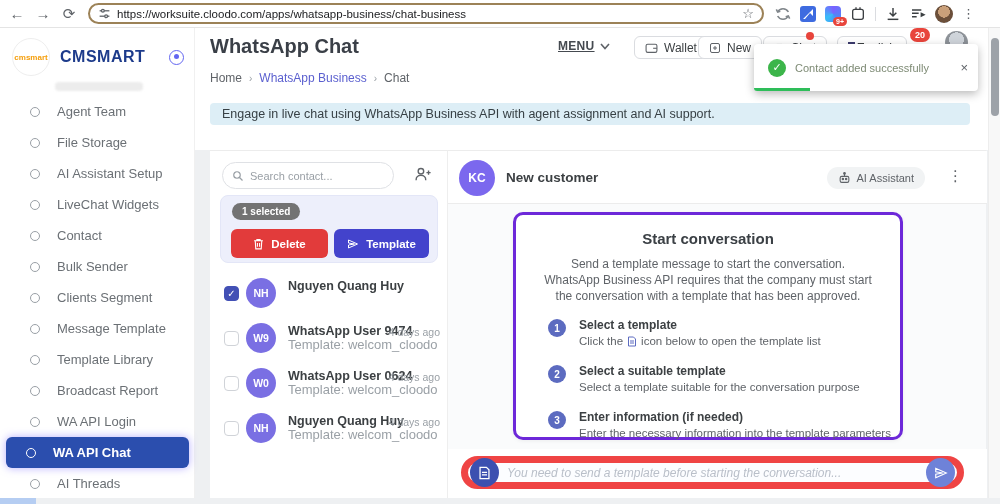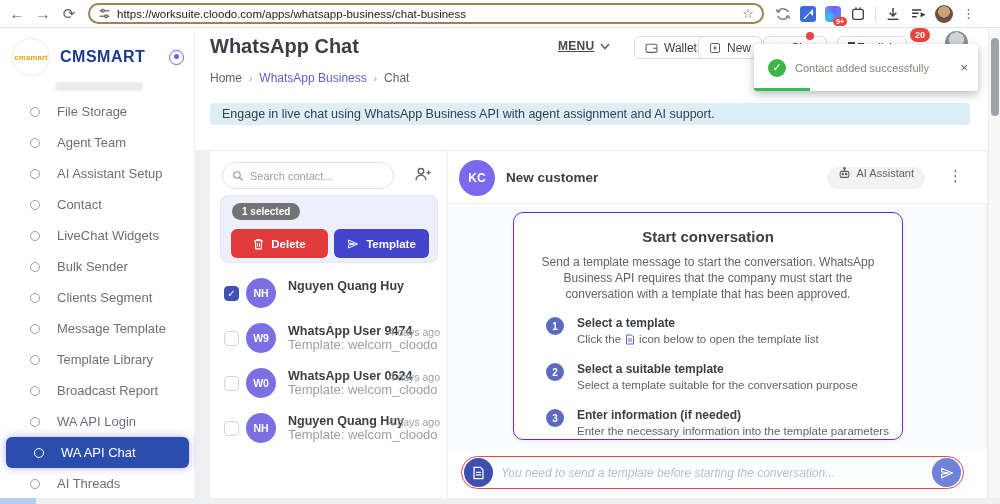--- a/index.html
+++ b/index.html
@@ -33,22 +33,22 @@
   .brand-name { font-size:16px; font-weight:bold; color:#1d3b8b; letter-spacing:.5px; margin-left:10px; flex:1; }
   .brand-toggle { width:15px; height:15px; border:1.5px solid #6366f1; border-radius:50%; position:relative; cursor:pointer; }
   .brand-toggle::after { content:""; position:absolute; left:3.5px; top:3.5px; width:5px; height:5px;
                          border-radius:50%; background:#6366f1; }
   .faded-item { position:absolute; left:55px; top:54px; width:88px; height:9px; border-radius:4px;
                 background:#ececec; filter:blur(1px); }
   .menu { position:absolute; left:0; top:68px; width:195px; }
   .menu-item { position:relative; height:31px; display:flex; align-items:center; padding-left:30px;
                color:#6b7075; font-size:13px; cursor:pointer; }
   .radio { width:10px; height:10px; border:1.5px solid #9aa0a6; border-radius:50%; margin-right:17px; flex:none; }
-  .menu-item.selected { background:#2b4eae; color:#fff; margin:0 6px 0 6px; padding-left:28px;
-                        border-radius:6px; font-weight:normal; box-shadow:0 0 8px rgba(124,110,255,.55); }
+  .menu-item.selected { background:#2b4eae; color:#fff; margin:0 6px 0 6px; padding-left:20px;
+                        border-radius:6px; font-weight:bold; box-shadow:0 0 8px rgba(124,110,255,.55); }
   .menu-item.selected .radio { border-color:#fff; }
 
   
   .main-header { position:absolute; left:195px; top:28px; width:793px; height:122px; background:#fff; }
   .page-title { position:absolute; left:15px; top:7px; font-size:20px; font-weight:bold; color:#3a3f47; }
   .breadcrumb { position:absolute; left:15px; top:43px; font-size:12px; color:#5f6368;
                 display:flex; align-items:center; gap:7px; }
   .crumb-link { color:#5a5fcf; cursor:pointer; }
   .crumb-sep { color:#9aa0a6; font-size:10px; }
   .menu-dd { position:absolute; left:363px; top:11px; font-size:12px; font-weight:bold; color:#454a50;
@@ -112,36 +112,36 @@
   .c-sub { position:absolute; left:78px; top:21px; font-size:13px; color:#9aa0a6; white-space:nowrap; }
 
   
   .chat-panel { position:absolute; left:447px; top:150px; width:539px; height:348px; background:#fafbfc;
                 border-top:1px solid #ececec; border-left:1px solid #eee; }
   .chat-header { position:absolute; left:0; top:0; width:539px; height:53px; background:#fff; border-bottom:1px solid #ececec; }
   .kc-avatar { position:absolute; left:11px; top:9px; width:36px; height:36px; border-radius:50%; background:#7b68ee;
                color:#fff; font-size:12px; font-weight:bold; display:flex; align-items:center; justify-content:center; }
   .chat-name { position:absolute; left:58px; top:19px; font-size:13.5px; font-weight:bold; color:#3c4043; }
   .ai-pill { position:absolute; right:62px; top:16px; height:22px; background:#f1f3f4; border-radius:11px;
-             display:flex; gap:6px; padding:0 11px; font-size:11px; color:#5f6368; cursor:pointer; }
+             display:flex; align-items:center; gap:6px; padding:0 11px; font-size:11px; color:#5f6368; cursor:pointer; }
   .chat-dots { position:absolute; right:24px; top:16px; font-size:15px; color:#5f6368; letter-spacing:0; cursor:pointer; }
 
   .start-card { position:absolute; left:65px; top:61px; width:390px; height:228px; background:#fff;
-                border:1px solid #6d28d9; border-radius:10px; box-shadow:0 1px 4px rgba(0,0,0,.06); }
+                border:3px solid #6d28d9; border-radius:10px; box-shadow:0 1px 4px rgba(0,0,0,.06); }
   .start-title { text-align:center; font-size:15px; font-weight:bold; color:#3b4045; margin-top:15px; }
   .start-desc { text-align:center; font-size:12px; color:#5f6368; line-height:16px; margin:9px 26px 12px; }
   .step { position:relative; margin:14px 0 0 32px; min-height:32px; }
   .step-num { position:absolute; left:0; top:1px; width:18px; height:18px; border-radius:50%; background:#5c6bc0;
               color:#fff; font-size:10px; font-weight:bold; display:flex; align-items:center; justify-content:center; }
   .step-title { margin-left:31px; font-size:12px; font-weight:bold; color:#3c4043; }
   .step-desc { margin-left:31px; font-size:11.5px; color:#5f6368; margin-top:3px; display:flex; align-items:center; gap:4px; flex-wrap:wrap; }
   .inline-doc { color:#5c6bc0; }
 
   .input-bar { position:absolute; left:0; bottom:0; width:539px; height:49px; background:#fff; }
-  .msg-pill { position:absolute; left:13px; top:7px; width:503px; height:33px; border:1px solid #ef4444;
+  .msg-pill { position:absolute; left:13px; top:7px; width:503px; height:33px; border:7px solid #ef4444;
               border-radius:17px; background:#fcfdff; display:flex; align-items:center; }
   .doc-btn { width:29px; height:29px; border-radius:50%; background:#3c50b0; border:none; margin-left:2px;
              display:flex; align-items:center; justify-content:center; cursor:pointer; flex:none; }
   .msg-input { flex:1; border:none; outline:none; background:transparent; font-style:italic; font-size:12px;
                color:#6b7280; margin-left:8px; font-family:inherit; }
   .msg-input::placeholder { color:#b9bfc9; }
   .send-btn { width:29px; height:29px; border-radius:50%; background:#6e82d8; border:none; margin-right:2px;
               display:flex; align-items:center; justify-content:center; cursor:pointer; flex:none; }
 
   
@@ -215,37 +215,37 @@
 <div class="sidebar">
   <div class="brand-row">
     <div class="brand-logo">cmsmart</div>
     <div class="brand-name">CMSMART</div>
     <div class="brand-toggle"></div>
   </div>
   <div class="faded-item"></div>
   <div class="menu">
     <div class="menu-item">
         <span class="radio"></span>
+        <span>Agent Team</span>
+      </div>
+    <div class="menu-item">
+        <span class="radio"></span>
         <span>File Storage</span>
       </div>
     <div class="menu-item">
         <span class="radio"></span>
-        <span>Agent Team</span>
-      </div>
-    <div class="menu-item">
-        <span class="radio"></span>
         <span>AI Assistant Setup</span>
       </div>
     <div class="menu-item">
         <span class="radio"></span>
+        <span>LiveChat Widgets</span>
+      </div>
+    <div class="menu-item">
+        <span class="radio"></span>
         <span>Contact</span>
-      </div>
-    <div class="menu-item">
-        <span class="radio"></span>
-        <span>LiveChat Widgets</span>
       </div>
     <div class="menu-item">
         <span class="radio"></span>
         <span>Bulk Sender</span>
       </div>
     <div class="menu-item">
         <span class="radio"></span>
         <span>Clients Segment</span>
       </div>
     <div class="menu-item">

